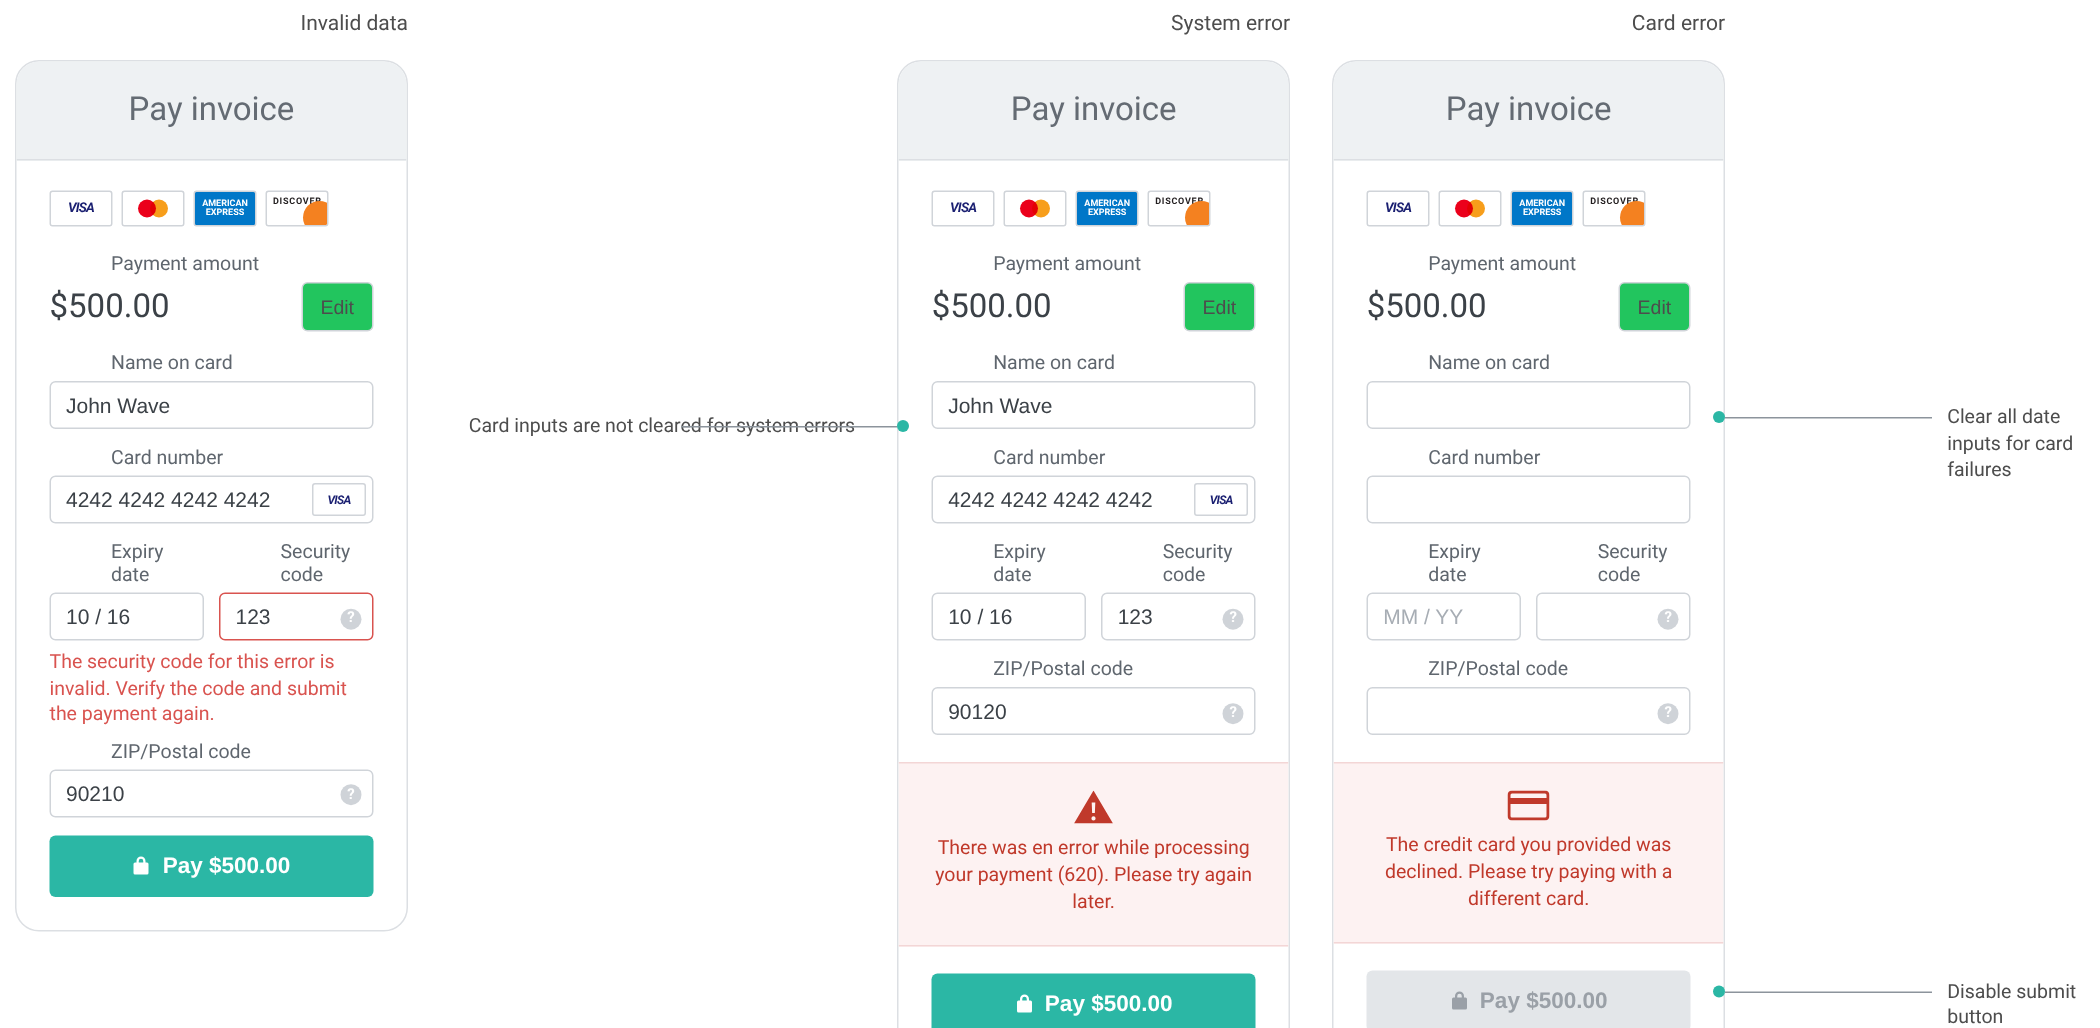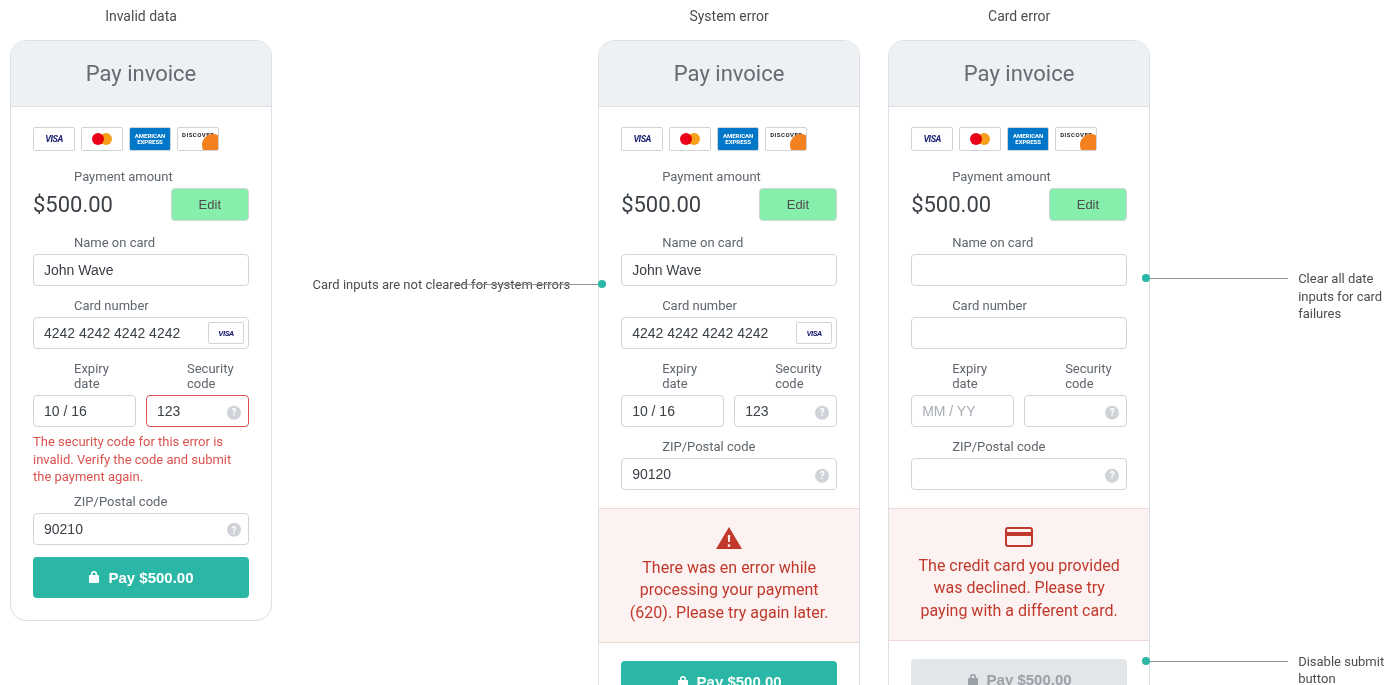--- a/index.html
+++ b/index.html
@@ -13,21 +13,21 @@
   }
   .stage {
     display: flex;
     gap: 28px;
     align-items: flex-start;
     padding-left: 10px;
   }
   .col {
     display: flex;
     flex-direction: column;
-    align-items: center;
+    align-items: flex-end;
   }
   .col-title {
     font-size: 14px;
     color: #4d4d4d;
     margin-bottom: 16px;
     text-align: center;
   }
   .card {
     width: 262px;
     border: 1px solid #dcdfe3;
@@ -93,23 +93,23 @@
     align-items: center;
     justify-content: space-between;
     margin-bottom: 14px;
   }
   .amount {
     font-size: 22px;
     color: #3b4147;
   }
   .btn-edit {
     border: 1px solid #d0d4d9;
-    background: #86efac;
+    background: #22c55e;
     border-radius: 4px;
-    padding: 8px 27px;
+    padding: 8px 12px;
     font-size: 13px;
     color: #4d4d4d;
     cursor: pointer;
   }
   .field { margin-bottom: 12px; }
   .input {
     width: 100%;
     border: 1px solid #d0d4d9;
     border-radius: 4px;
     padding: 7px 10px;
@@ -157,21 +157,21 @@
     align-items: center; justify-content: center;
   }
 
   .error-panel {
     background: #fdf2f2;
     border-top: 1px solid #f3d6d6;
     border-bottom: 1px solid #f3d6d6;
     padding: 18px 20px;
     text-align: center;
     color: #c0392b;
-    font-size: 16px;
+    font-size: 13px;
     line-height: 1.4;
   }
   .error-panel .err-icon {
     display: block;
     margin: 0 auto 8px auto;
   }
   .card-footer {
     padding: 18px 22px 22px 22px;
   }
   .pay-btn {

